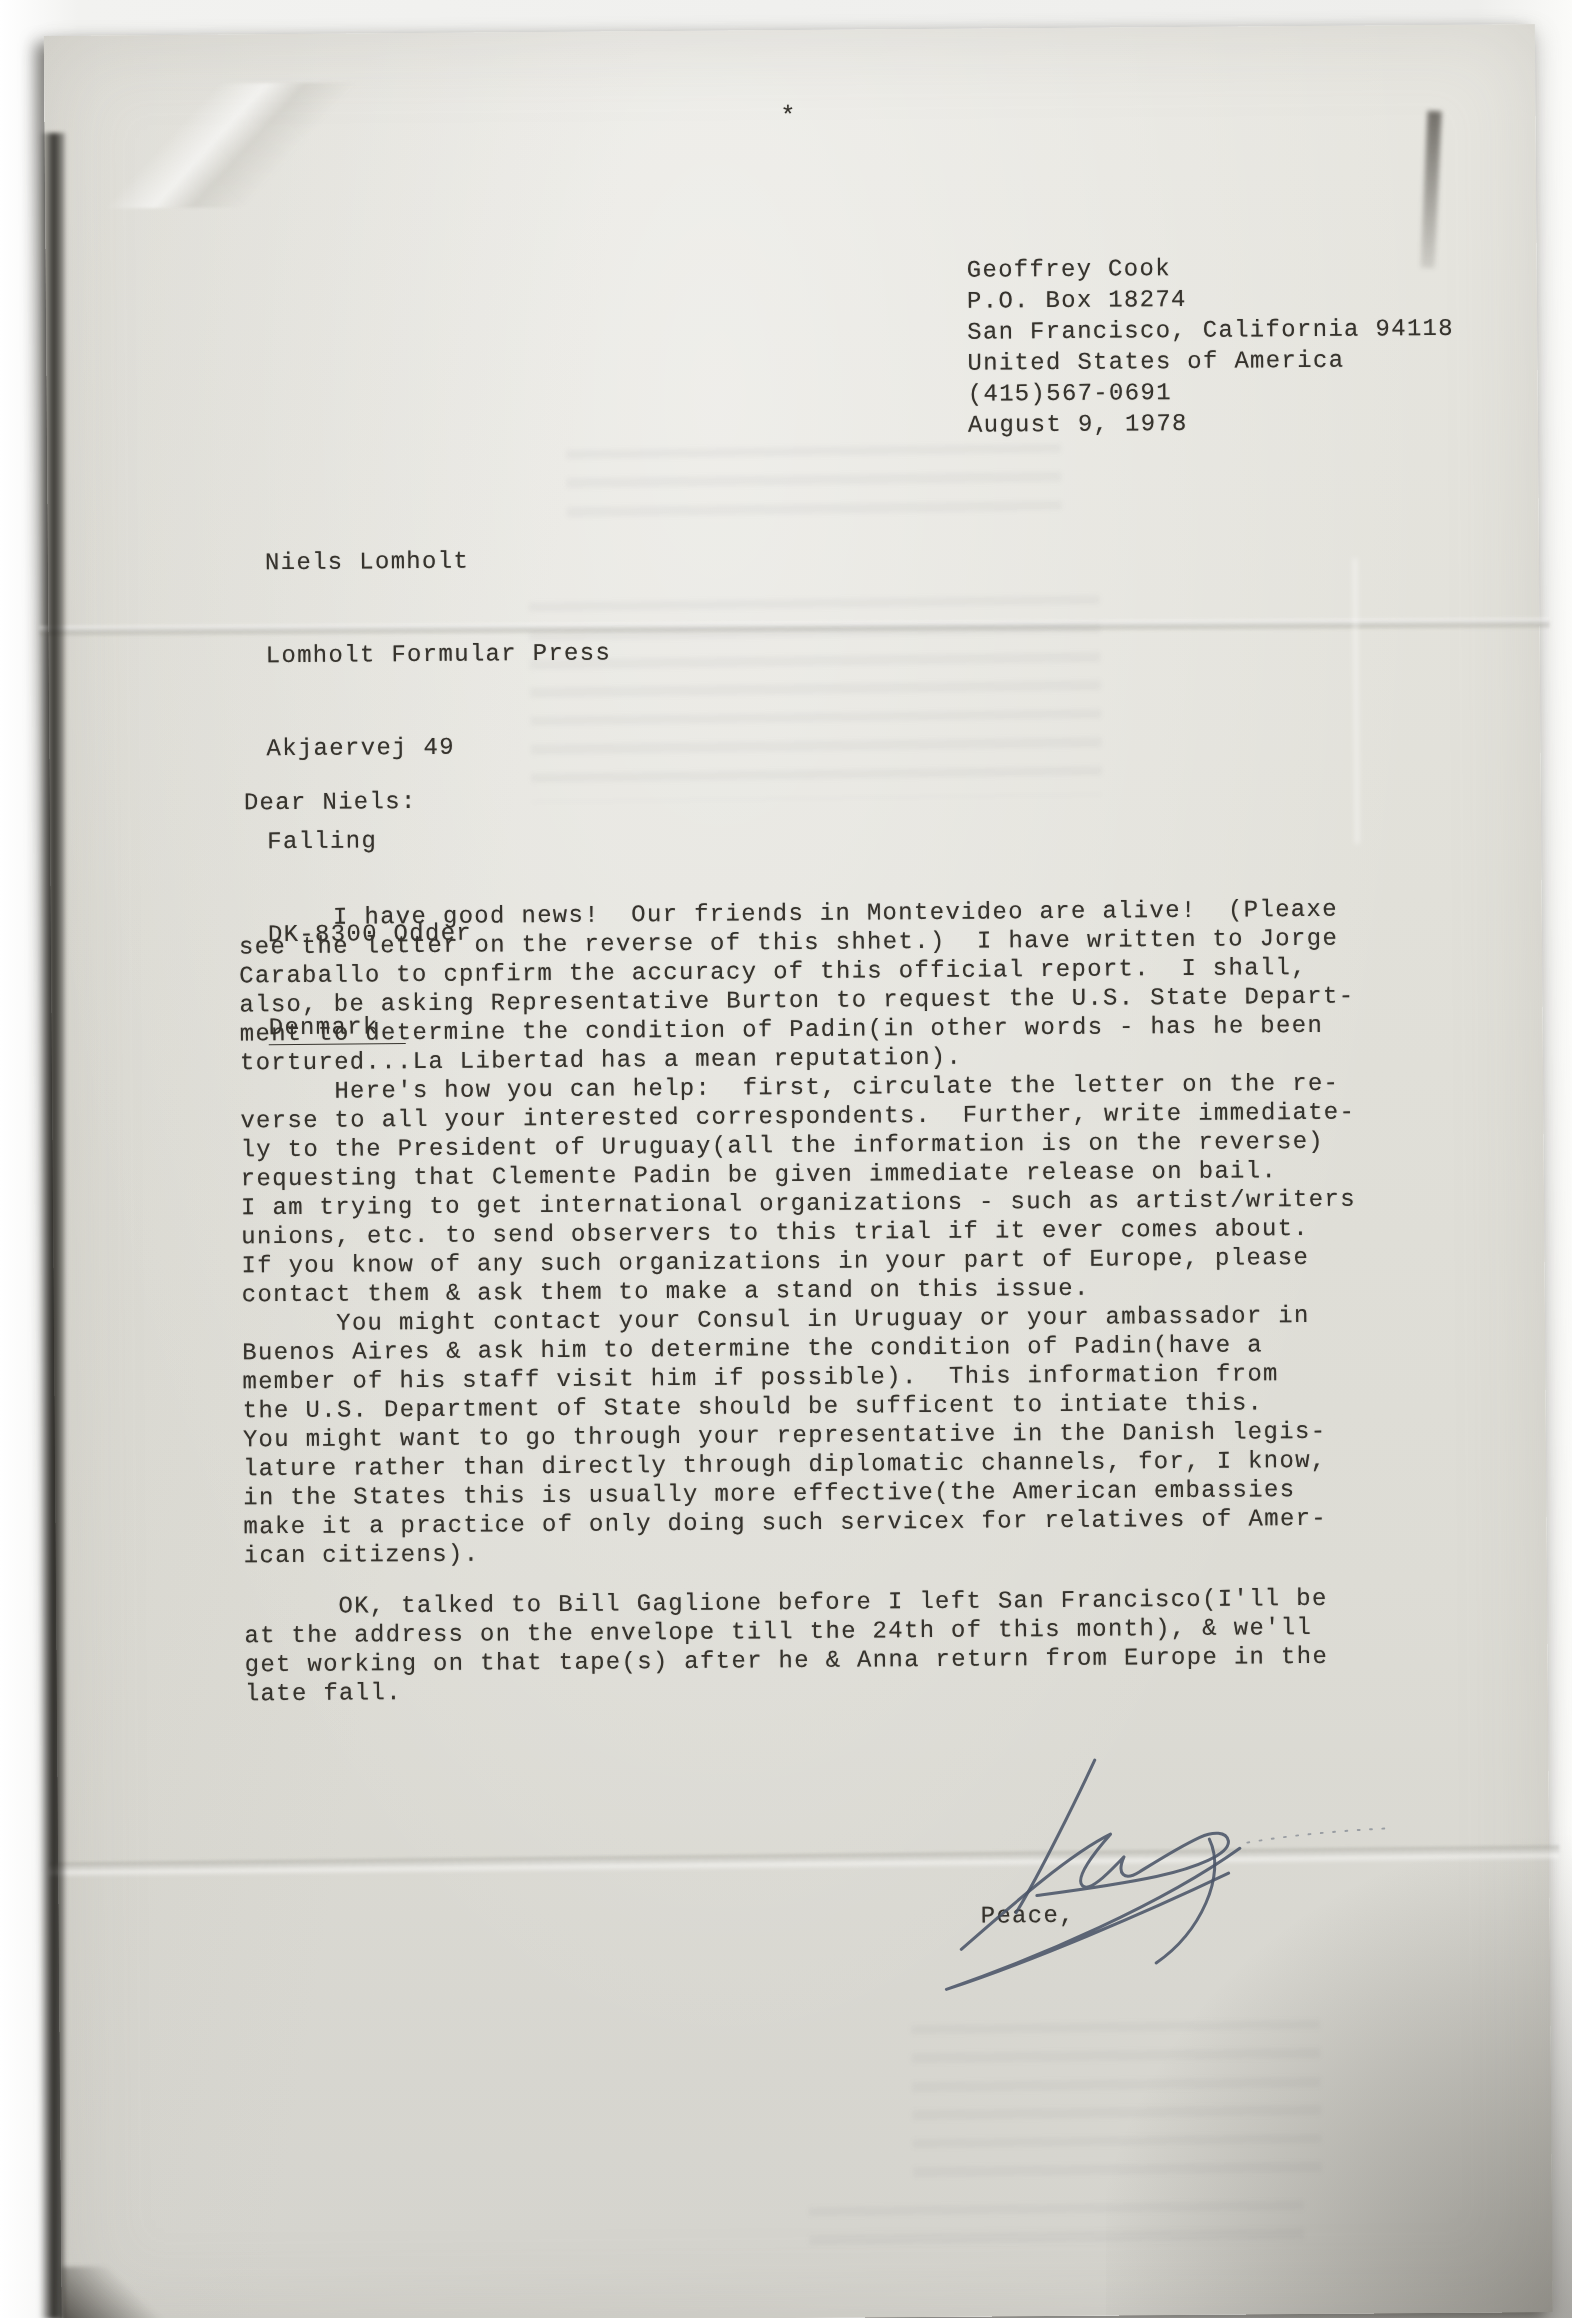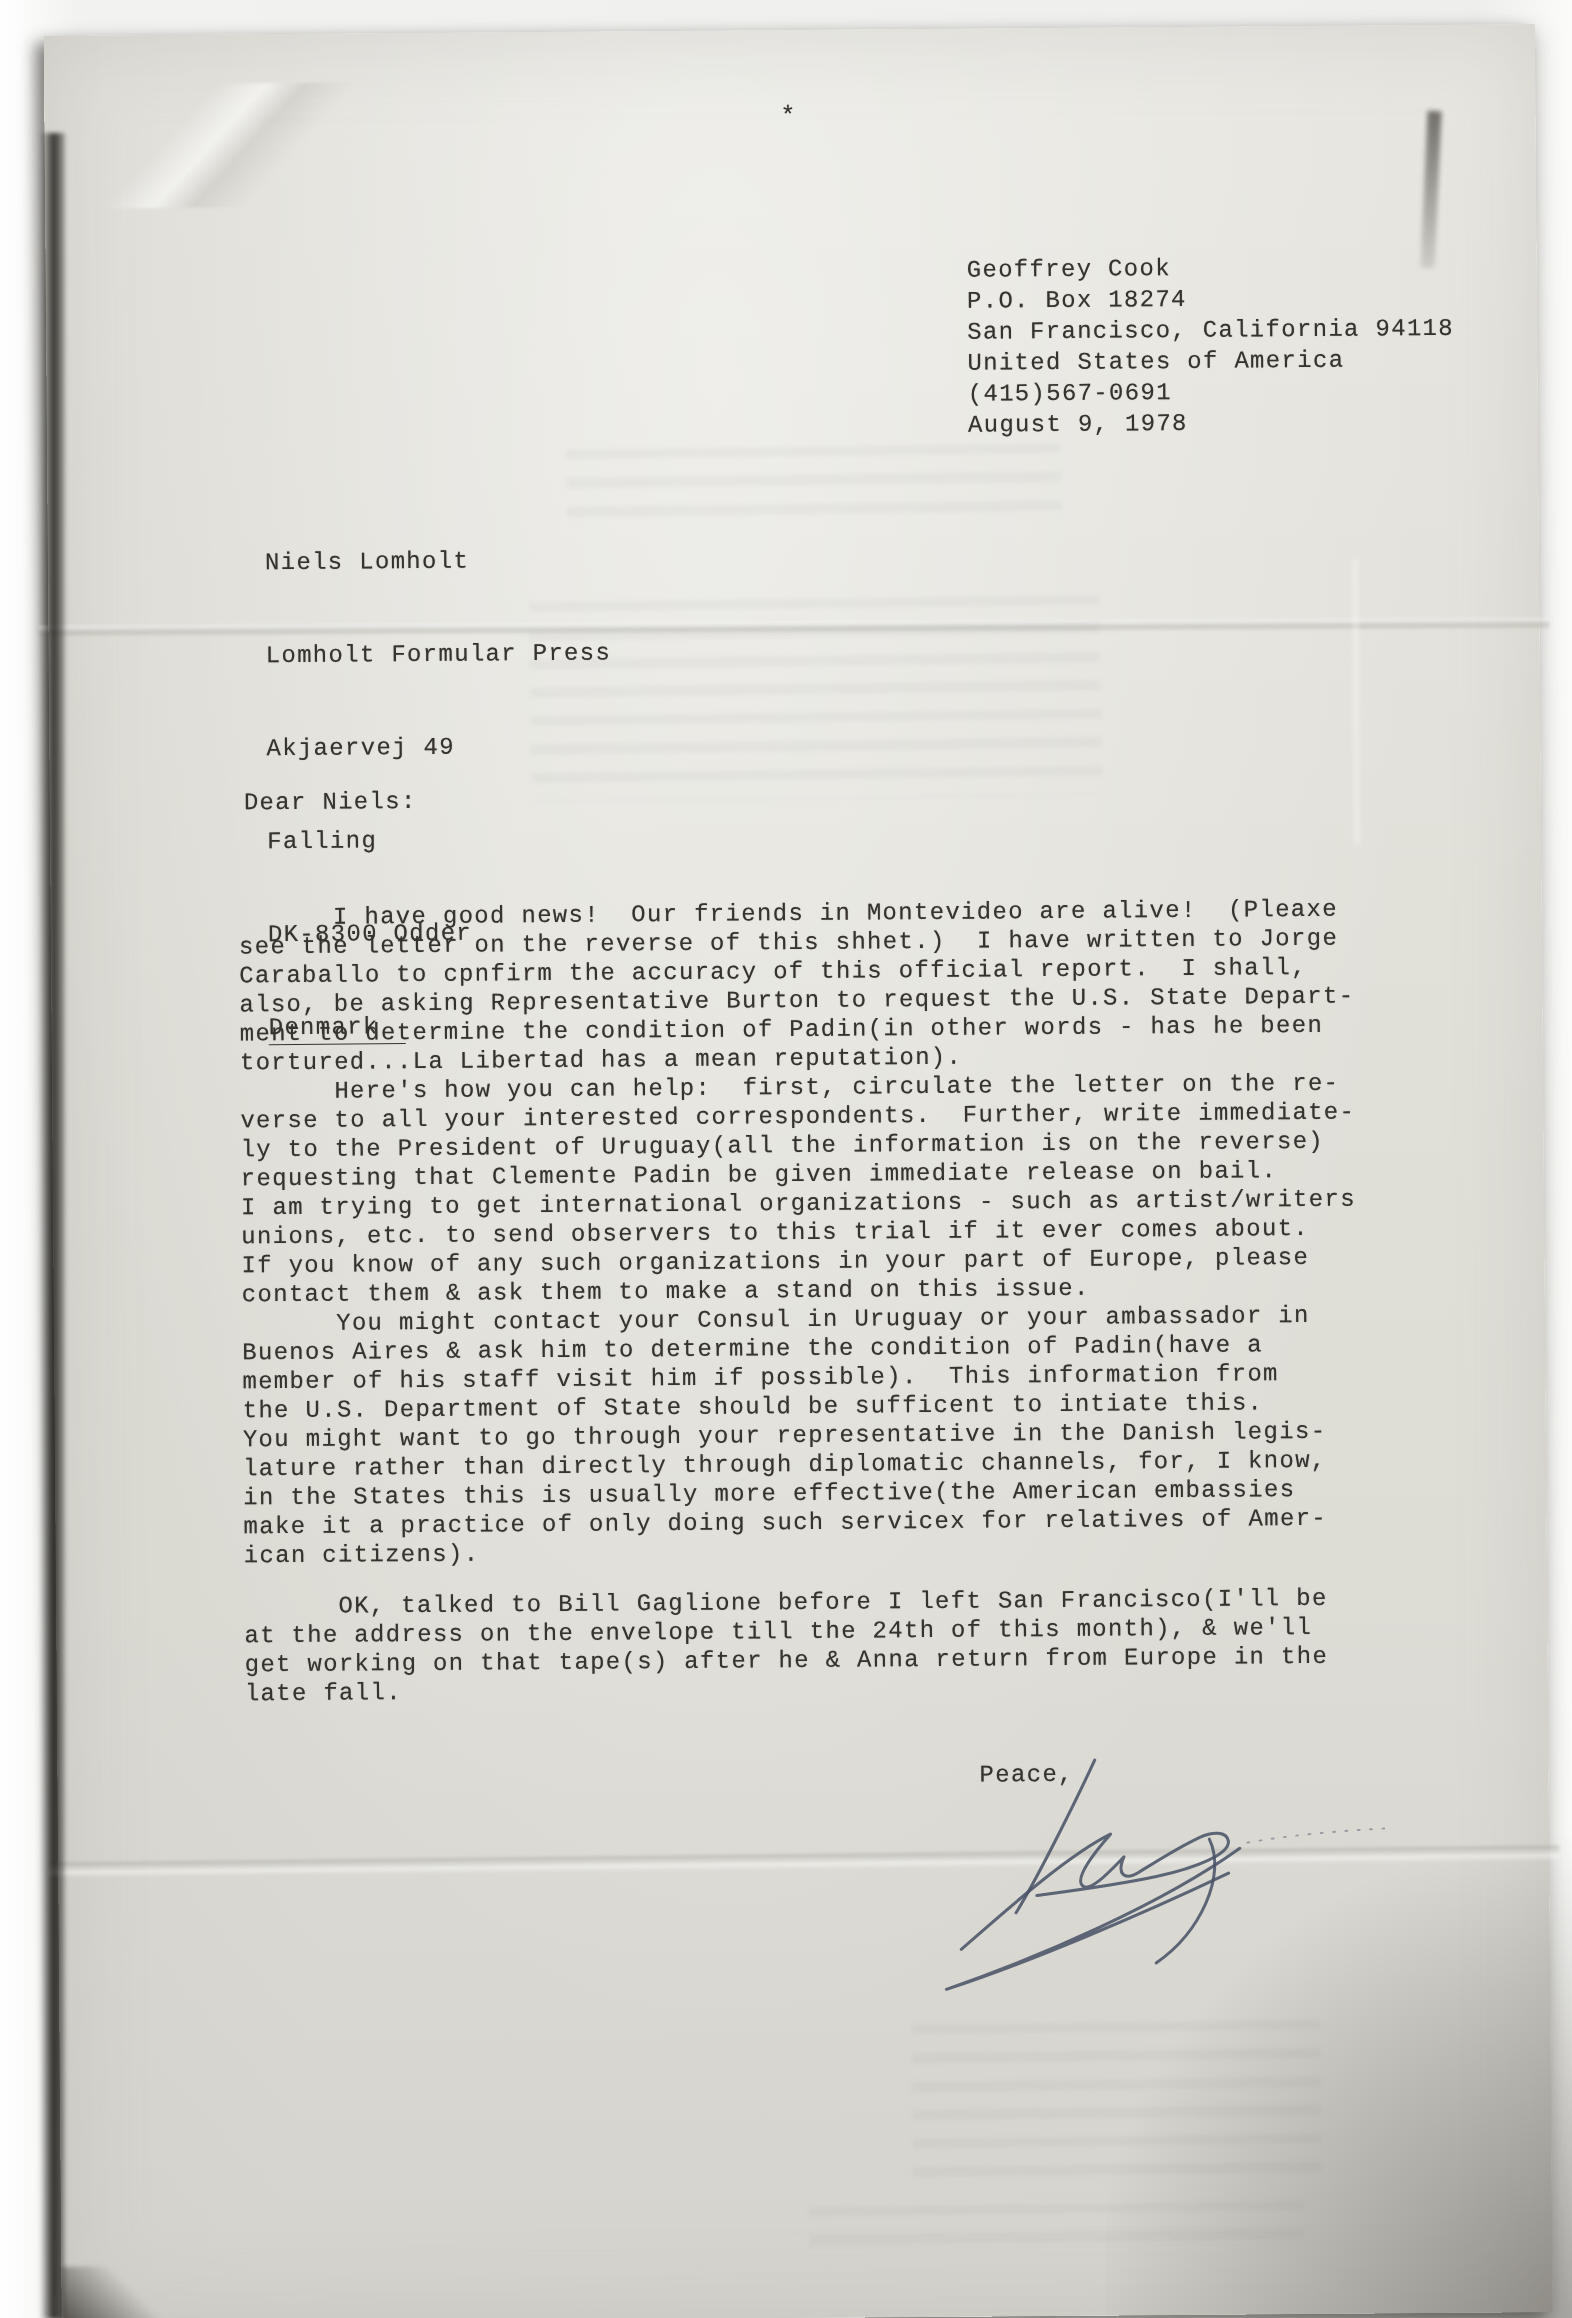--- a/index.html
+++ b/index.html
@@ -140,21 +140,21 @@
         <div>DK-8300 Odder</div>
         <div><span class="underlined">Denmark</span></div>
       </div>
 
       <div class="typed" style="left:194px; top:755px;">Dear Niels:</div>
 
       <div class="typed lh30" style="left:188px; top:869px;"><div>      I have good news!  Our friends in Montevideo are alive!  (Pleaxe</div><div>see the letter on the reverse of this shhet.)  I have written to Jorge</div><div>Caraballo to cpnfirm the accuracy of this official report.  I shall,</div><div>also, be asking Representative Burton to request the U.S. State Depart-</div><div>ment to determine the condition of Padin(in other words - has he been</div><div>tortured...La Libertad has a mean reputation).</div><div>      Here's how you can help:  first, circulate the letter on the re-</div><div>verse to all your interested correspondents.  Further, write immediate-</div><div>ly to the President of Uruguay(all the information is on the reverse)</div><div>requesting that Clemente Padin be given immediate release on bail.</div><div>I am trying to get international organizations - such as artist/writers</div><div>unions, etc. to send observers to this trial if it ever comes about.</div><div>If you know of any such organizations in your part of Europe, please</div><div>contact them &amp; ask them to make a stand on this issue.</div><div>      You might contact your Consul in Uruguay or your ambassador in</div><div>Buenos Aires &amp; ask him to determine the condition of Padin(have a</div><div>member of his staff visit him if possible).  This information from</div><div>the U.S. Department of State should be sufficent to intiate this.</div><div>You might want to go through your representative in the Danish legis-</div><div>lature rather than directly through diplomatic channels, for, I know,</div><div>in the States this is usually more effective(the American embassies</div><div>make it a practice of only doing such servicex for relatives of Amer-</div><div>ican citizens).</div></div>
 
       <div class="typed lh30" style="left:188px; top:1558px;"><div>      OK, talked to Bill Gaglione before I left San Francisco(I'll be</div><div>at the address on the envelope till the 24th of this month), &amp; we'll</div><div>get working on that tape(s) after he &amp; Anna return from Europe in the</div><div>late fall.</div></div>
 
-      <div class="typed" style="left:922px; top:1733px;">Peace,</div>
+      <div class="typed" style="left:922px; top:1874px;">Peace,</div>
 
       <svg class="signature-svg" width="514" height="266" viewBox="0 0 540 280">
         <g fill="none" stroke="#4a5468" stroke-opacity="0.88" stroke-width="3.2" stroke-linecap="round" stroke-linejoin="round">
           <path d="M184,10 C166,48 126,128 100,170"></path>
           <path d="M42,208 C84,172 154,110 200,88
             C182,108 162,134 170,142 C178,150 200,126 214,112
             C206,130 214,138 230,128 C248,117 272,102 294,92
             C308,86 322,86 324,96 C326,110 290,124 248,133
             C204,142 154,148 122,152"></path>
           <path d="M336,104 C254,162 124,217 26,250

